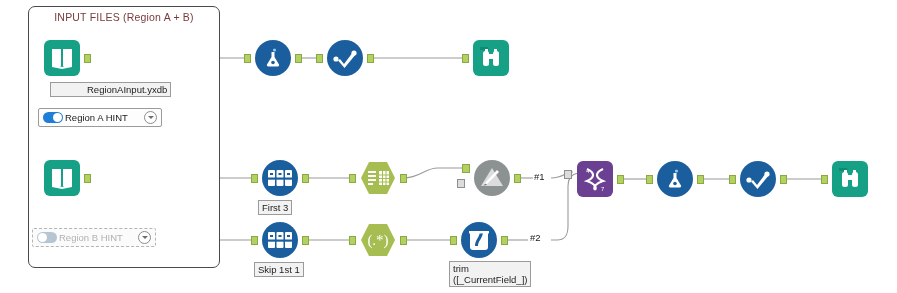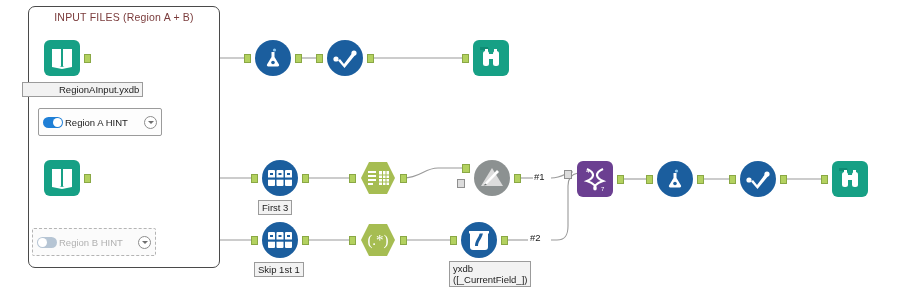--- a/index.html
+++ b/index.html
@@ -93,21 +93,21 @@
   
   .hint-widget {
     position: absolute;
     display: flex;
     align-items: center;
     border: 1px solid #9b9b9b;
     background: #fdfdfd;
     border-radius: 2px;
     box-sizing: border-box;
     padding: 4px 4px;
-    height: 28px;
+    height: 19px;
   }
   .hint-widget.off {
     border-style: dashed;
     border-color: #b4b4b4;
     background: #fbfbfb;
   }
   .toggle {
     width: 20px;
     height: 11px;
     border-radius: 6px;
@@ -217,21 +217,21 @@
 
   <div class="tool" style="left:44px; top:40px; width:36px; height:36px;">
     <div class="tool-shape shape-rounded" style="background:#16a085;">
       <svg width="24" height="22" viewBox="0 0 24 22">
         <path d="M2 2 L11 2 L11 19 L2 19 Z M13 2 L22 2 L22 19 L13 19 Z" fill="#ffffff"></path>
         <path d="M2 16 L12 20 L22 16 L22 20 L12 22 L2 20 Z" fill="#ffffff"></path>
       </svg>
     </div>
     <div class="anchor out"></div>
   </div>
-  <div class="tool-label" style="left:22px; top:82px;padding-left:36px;">RegionAInput.yxdb</div>
+  <div class="tool-label" style="left:50px; top:82px;padding-left:36px;">RegionAInput.yxdb</div>
 
   <div class="hint-widget" style="left:38px; top:108px; width:124px;">
     <div class="toggle">
       <div class="knob"></div>
     </div>
     <div class="hint-text">Region A HINT</div>
     <div class="hint-caret"></div>
   </div>
 
   <div class="tool" style="left:255px; top:40px; width:36px; height:36px;">
@@ -372,21 +372,21 @@
     <div class="tool-shape shape-circle" style="background:#1b5e9e;">
       <svg width="26" height="24" viewBox="0 0 26 24">
         <path d="M4 5 L22 5 L22 19 A3 3 0 0 1 19 22 L7 22 A3 3 0 0 1 4 19 Z" fill="#ffffff"></path>
         <path d="M9 18 C 9 12, 13 10, 14 4 L17 5 C 16 11, 12 13, 12 18 Z" fill="#1b5e9e"></path>
         <rect x="3" y="3" width="20" height="2.5" fill="#ffffff"></rect>
       </svg>
     </div>
     <div class="anchor in"></div>
     <div class="anchor out"></div>
   </div>
-  <div class="tool-label" style="left:449px; top:261px; line-height:11px;"><span>yxdb</span><br><span>([_CurrentField_])</span></div>
+  <div class="tool-label" style="left:449px; top:261px; line-height:11px;"><span>trim</span><br><span>([_CurrentField_])</span></div>
 
   <div class="conn-num" style="left:534px; top:171px;">#1</div>
   <div class="conn-num" style="left:530px; top:232px;">#2</div>
 
   <div class="tool" style="left:577px; top:161px; width:36px; height:36px;">
     <div class="tool-shape shape-rounded" style="background:#6b3f91;">
       <svg width="26" height="26" viewBox="0 0 26 26">
         <path d="M5 3 C 14 7, 12 12, 5 15 C 12 17, 15 21, 13 24" stroke="#ffffff" stroke-width="2.2" fill="none"></path>
         <path d="M21 3 C 12 7, 14 12, 21 15 C 14 17, 11 21, 13 24" stroke="#ffffff" stroke-width="2.2" fill="none"></path>
         <text x="4" y="7" font-family="Liberation Sans, sans-serif" font-size="6" fill="#ffffff">4</text>

